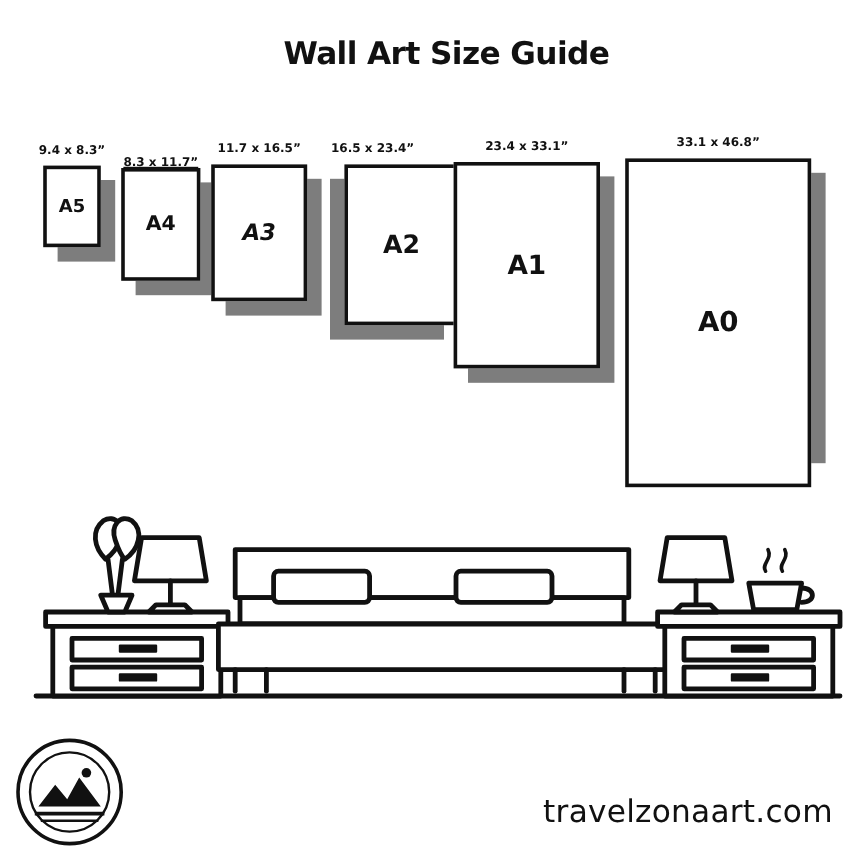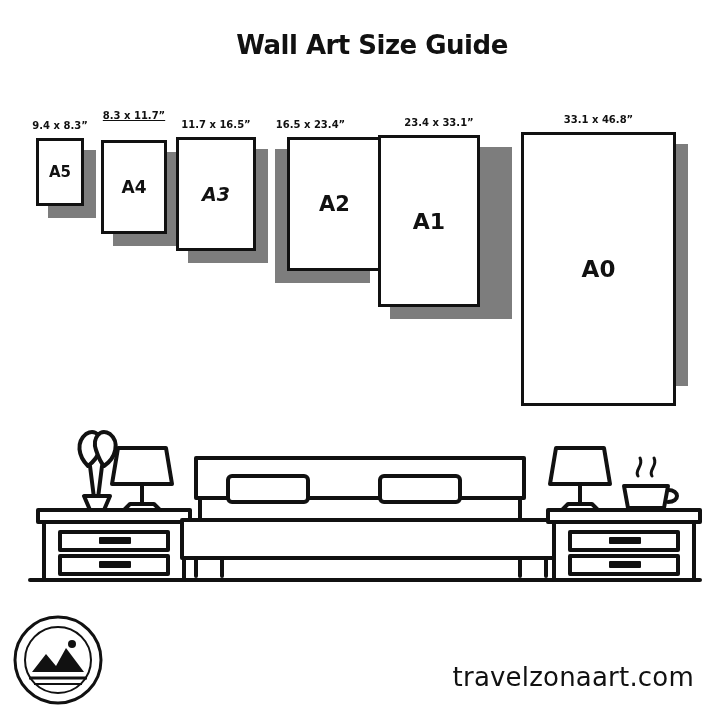--- a/index.html
+++ b/index.html
@@ -108,33 +108,33 @@
   <div id="frames">
       <div class="frame-shadow" style="left: 48px; top: 150px; width: 48px; height: 68px;"></div>
       <div class="frame-box" style="left: 36px; top: 138px; width: 48px; height: 68px;">
         <span class="frame-name" style="font-size: 15px;">A5</span>
       </div>
       <div class="frame-label" style="left: 60px; top: 120px; transform: translateX(-50%);">9.4 x 8.3”</div>
       <div class="frame-shadow" style="left: 113px; top: 152px; width: 66px; height: 94px;"></div>
       <div class="frame-box" style="left: 101px; top: 140px; width: 66px; height: 94px;">
         <span class="frame-name" style="font-size: 17px;">A4</span>
       </div>
-      <div class="frame-label" style="left: 134px; top: 110px; transform: translateX(-50%); text-decoration: underline;">8.3 x 11.7”</div>
+      <div class="frame-label" style="left: 134px; top: 130px; transform: translateX(-50%); text-decoration: underline;">8.3 x 11.7”</div>
       <div class="frame-shadow" style="left: 188px; top: 149px; width: 80px; height: 114px;"></div>
       <div class="frame-box" style="left: 176px; top: 137px; width: 80px; height: 114px; font-style: italic;">
         <span class="frame-name" style="font-size: 19px;">A3</span>
       </div>
       <div class="frame-label" style="left: 216px; top: 119px; transform: translateX(-50%);">11.7 x 16.5”</div>
       <div class="frame-shadow" style="left: 275px; top: 149px; width: 95px; height: 134px;"></div>
       <div class="frame-box" style="left: 263px; top: 137px; width: 95px; height: 134px; margin-left: 24px;">
         <span class="frame-name" style="font-size: 21px;">A2</span>
       </div>
       <div class="frame-label" style="left: 310.5px; top: 119px; transform: translateX(-50%);">16.5 x 23.4”</div>
       <div class="frame-shadow" style="left: 390px; top: 147px; width: 122px; height: 172px;"></div>
-      <div class="frame-box" style="left: 378px; top: 135px; width: 102px; height: 172px;">
+      <div class="frame-box" style="left: 378px; top: 135px; width: 122px; height: 172px;">
         <span class="frame-name" style="font-size: 22px;">A1</span>
       </div>
       <div class="frame-label" style="left: 439px; top: 117px; transform: translateX(-50%);">23.4 x 33.1”</div>
       <div class="frame-shadow" style="left: 533px; top: 144px; width: 155px; height: 242px;"></div>
       <div class="frame-box" style="left: 521px; top: 132px; width: 155px; height: 274px;">
         <span class="frame-name" style="font-size: 23px;">A0</span>
       </div>
       <div class="frame-label" style="left: 598.5px; top: 114px; transform: translateX(-50%);">33.1 x 46.8”</div>
     </div>
 

